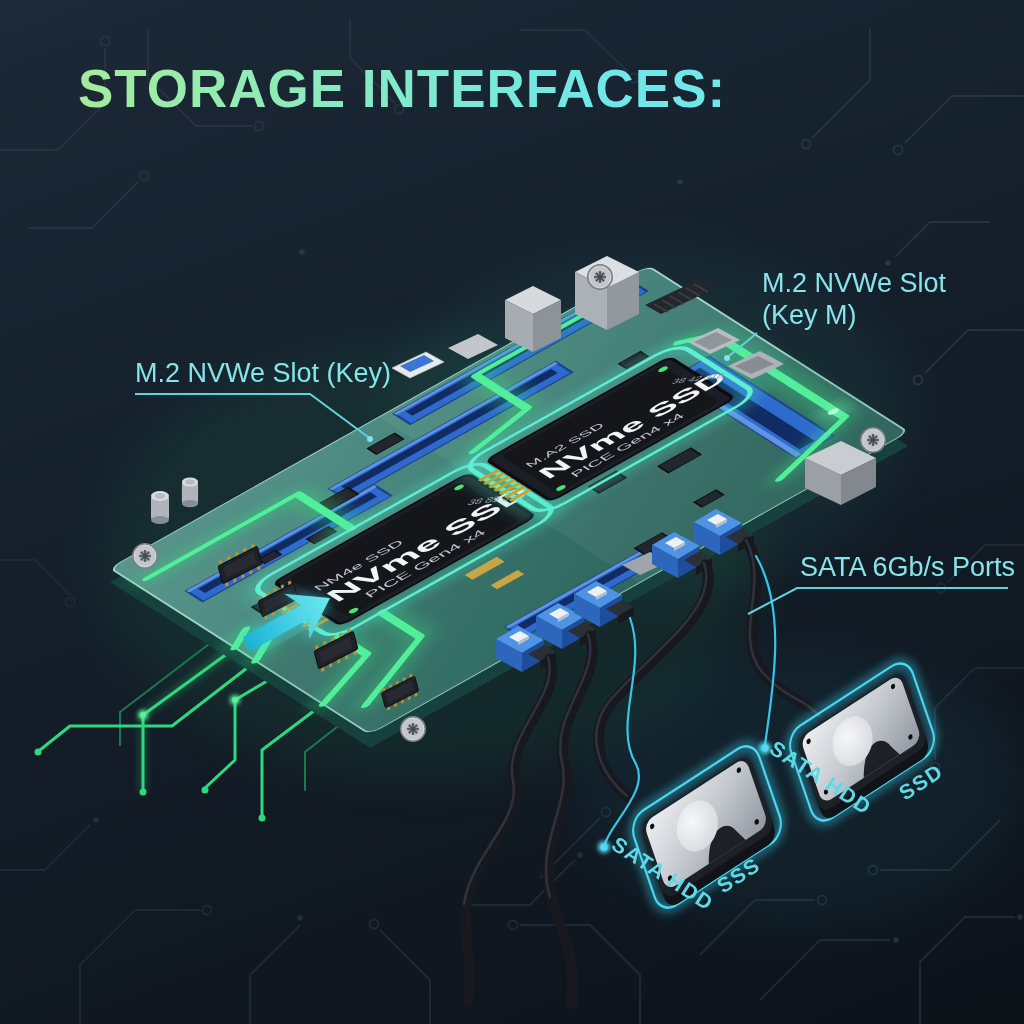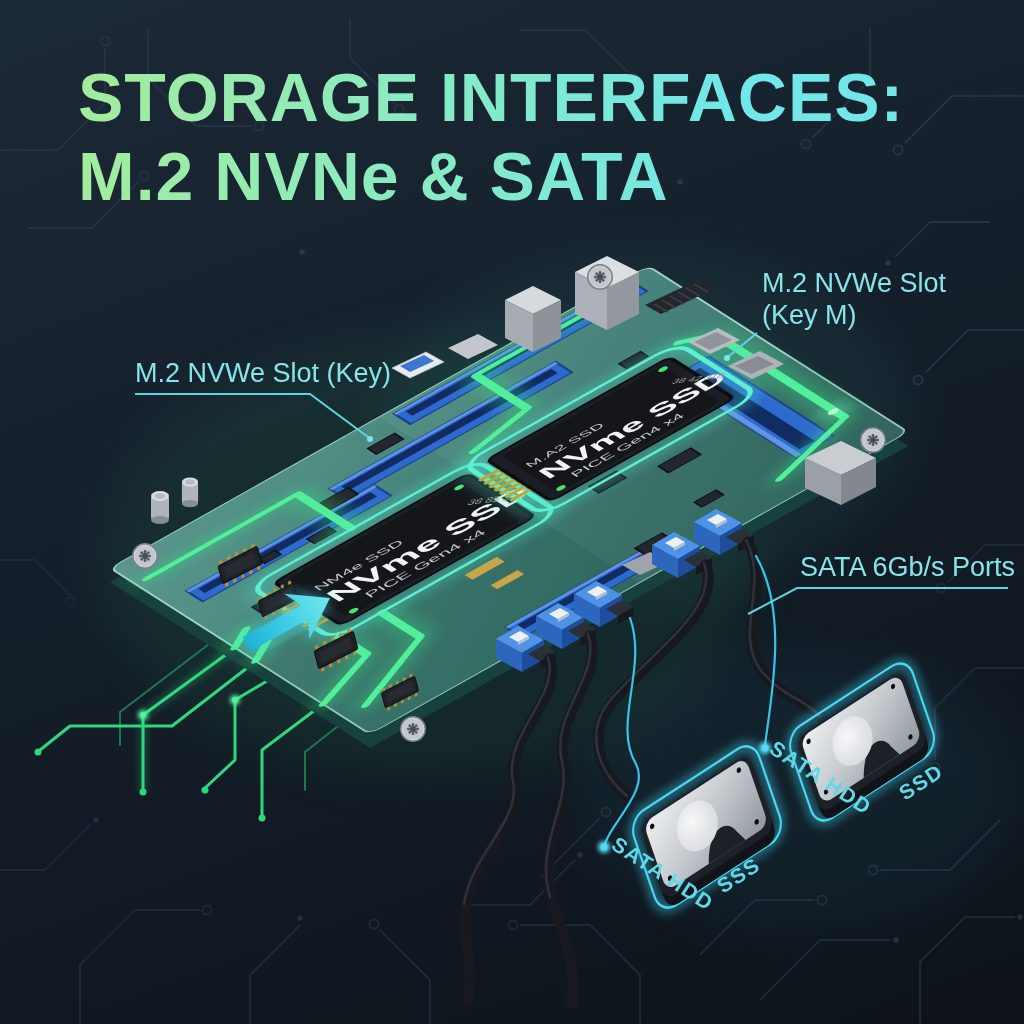--- a/index.html
+++ b/index.html
@@ -4,37 +4,36 @@
 <style>
   html,body{margin:0;padding:0;background:#0d1219;}
   #canvas{
     position:relative;width:1024px;height:1024px;overflow:hidden;
     background:linear-gradient(160deg,#1c2936 0%,#15202c 38%,#0d1219 100%);
     font-family:"Liberation Sans",sans-serif;
   }
   #scene{display:block;position:absolute;left:0;top:0;}
   .title{
     position:absolute;left:78px;top:58px;z-index:5;
-    font-weight:800;font-size:68px;line-height:1.16;letter-spacing:1px;
+    font-weight:800;font-size:53px;line-height:1.16;letter-spacing:1px;
     background:linear-gradient(95deg,#a3ec9e 2%,#86eac6 45%,#71e7e9 78%);
     -webkit-background-clip:text;background-clip:text;color:transparent;
     text-shadow:none;white-space:nowrap;
   }
   svg text{font-family:"Liberation Sans",sans-serif;}
   .callout{font-size:27px;fill:#86e4eb;font-weight:500;}
   .drivelabel{font-size:21px;fill:#5fd9e8;font-weight:700;letter-spacing:1.5px;}
 </style>
 </head>
 <body>
 
 <div id="canvas">
 
   <div class="title">
     <div>STORAGE INTERFACES:</div>
-    <div>M.2 NVNe &amp; SATA</div>
   </div>
 
   <svg id="scene" width="1024" height="1024" viewBox="0 0 1024 1024">
     <defs>
       <linearGradient id="pcbGrad" x1="0" y1="0" x2="1" y2="1">
         <stop offset="0" stop-color="#5a968c"></stop>
           <stop offset="0.55" stop-color="#3d7c73"></stop>
           <stop offset="1" stop-color="#2d665f"></stop>
       </linearGradient>
       <linearGradient id="driveTop" x1="0" y1="0" x2="1" y2="1">

